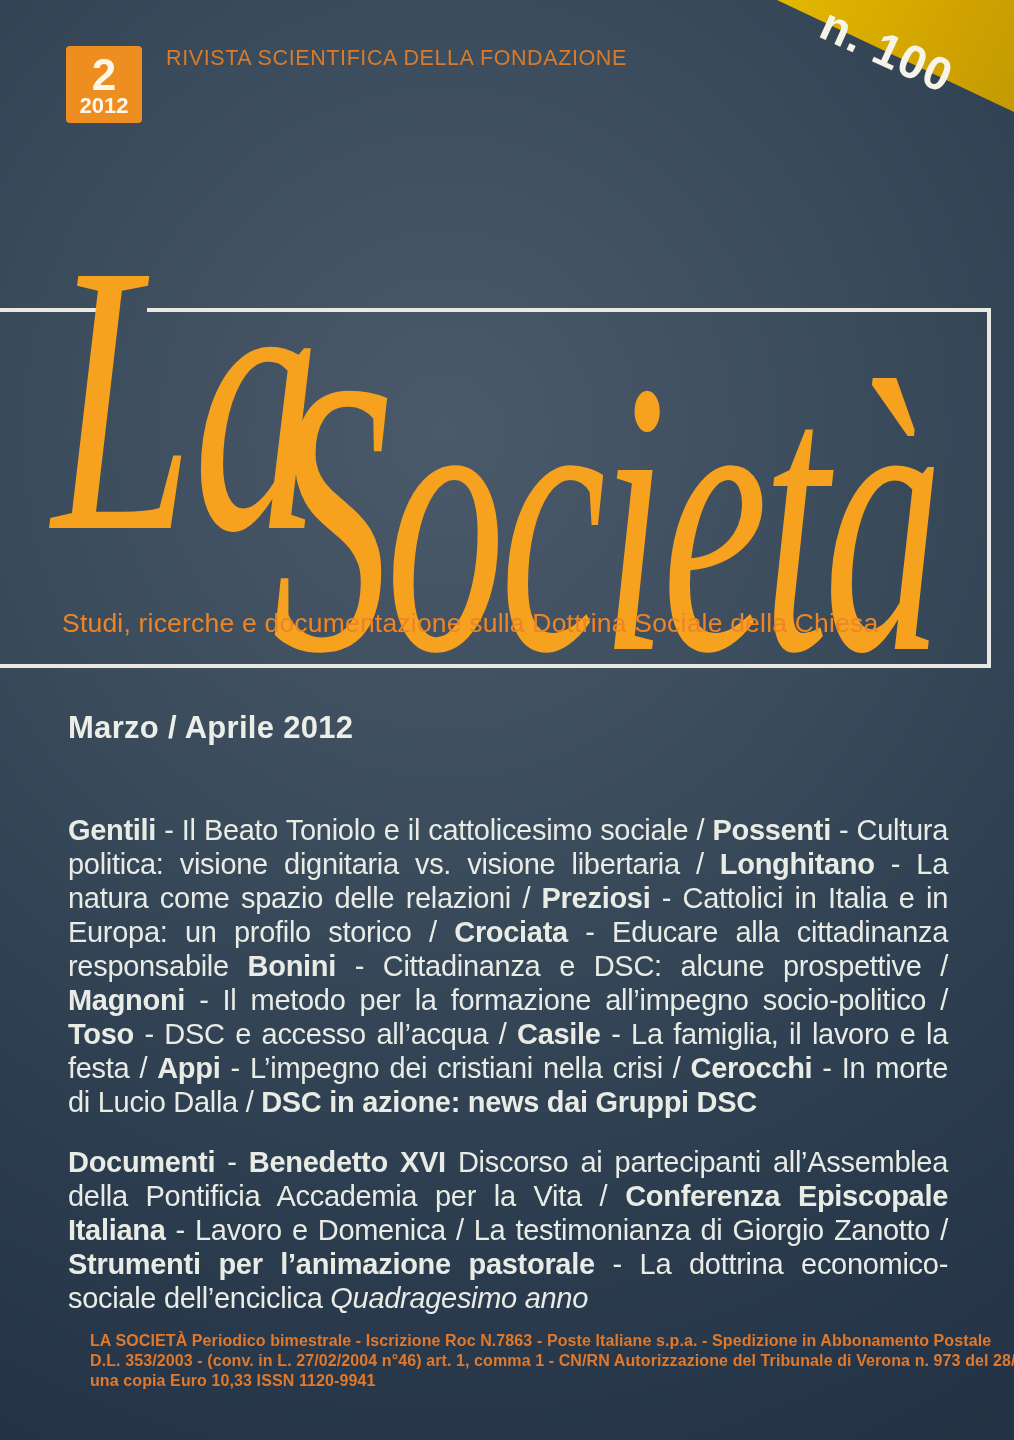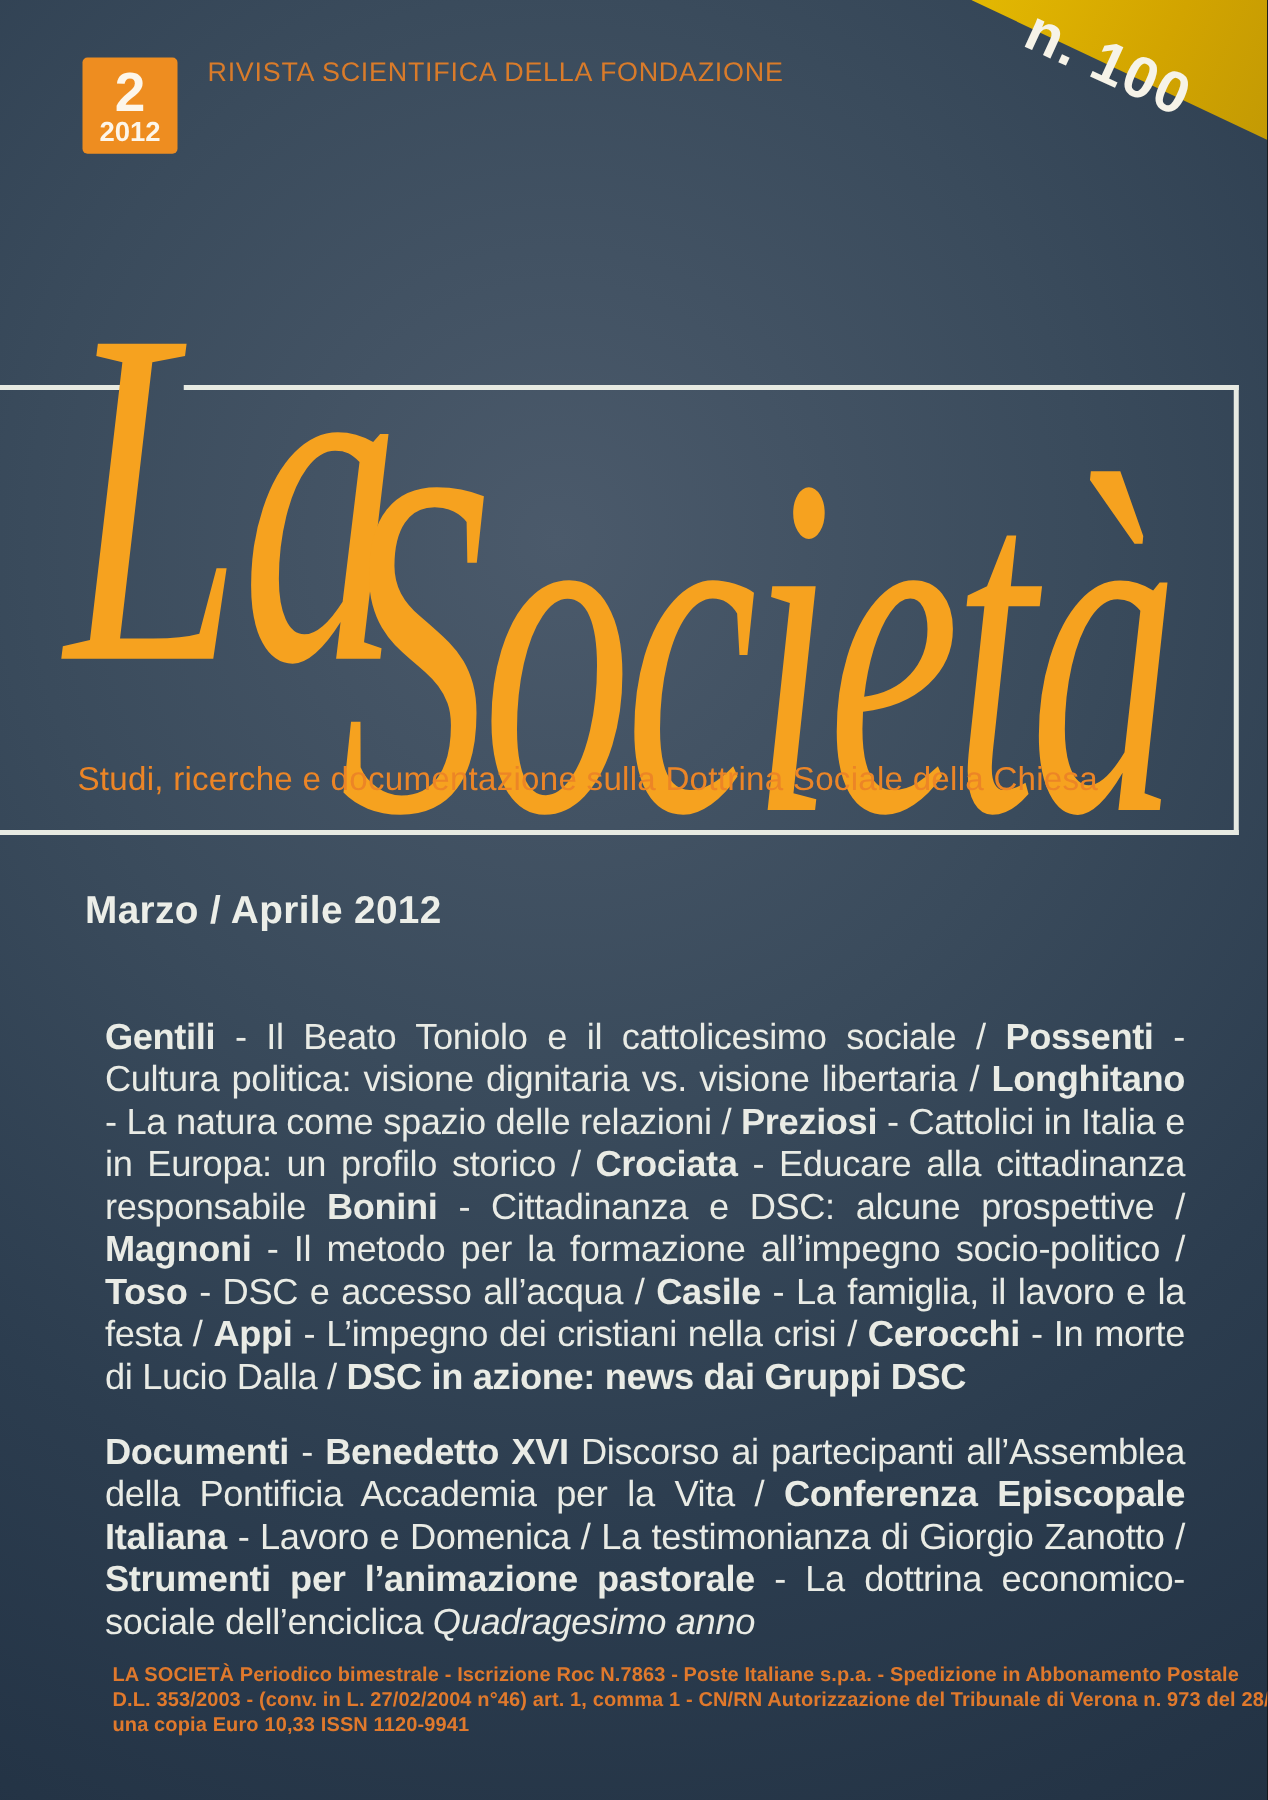--- a/index.html
+++ b/index.html
@@ -78,21 +78,21 @@
   .issue-date {
     position: absolute; left: 68px; top: 710px;
     color: #eceee8; font-size: 31px; font-weight: bold; letter-spacing: 0.3px;
   }
 
   .toc {
     position: absolute; left: 68px; top: 813px; width: 880px;
     color: #e9ebe5; font-size: 29px; line-height: 34px;
     text-align: justify; letter-spacing: -0.3px;
   }
-  .toc p { margin: 0 0 26px 16px; }
+  .toc p { margin: 0 0 26px 0; }
 
   .imprint {
     position: absolute; left: 68px; top: 1331px; width: 910px;
     color: #e0792c; font-size: 16px; font-weight: bold;
     line-height: 20px; letter-spacing: 0.1px; margin-left: 22px;
   }
   .imprint div { white-space: nowrap; }
 </style>
 </head>
 <body>

